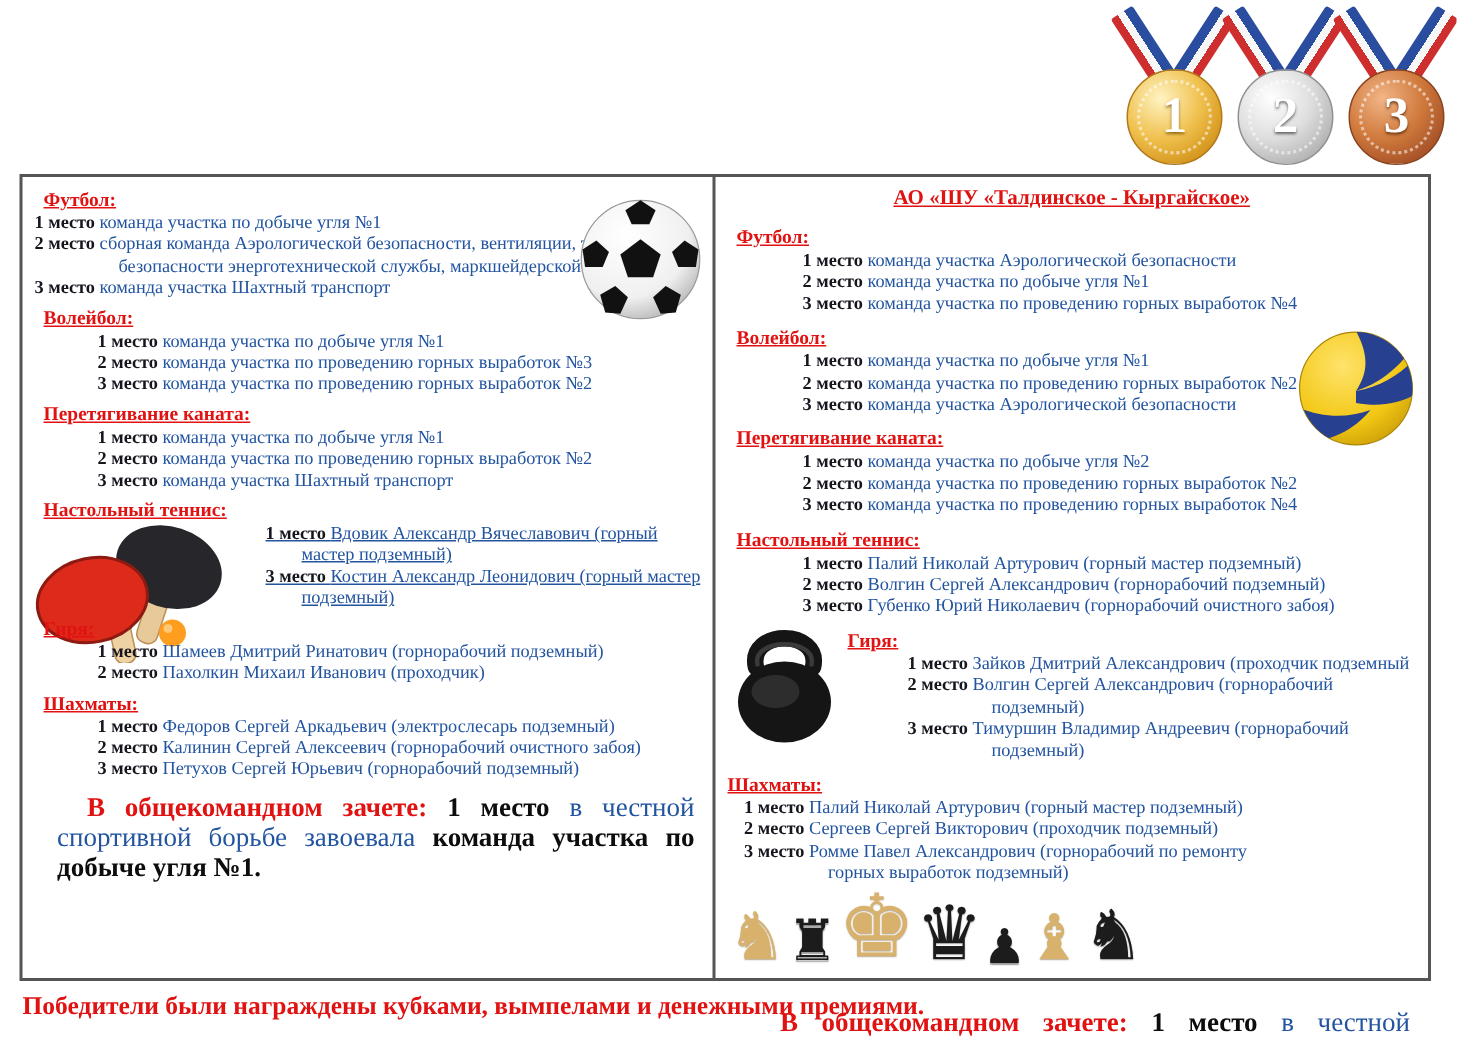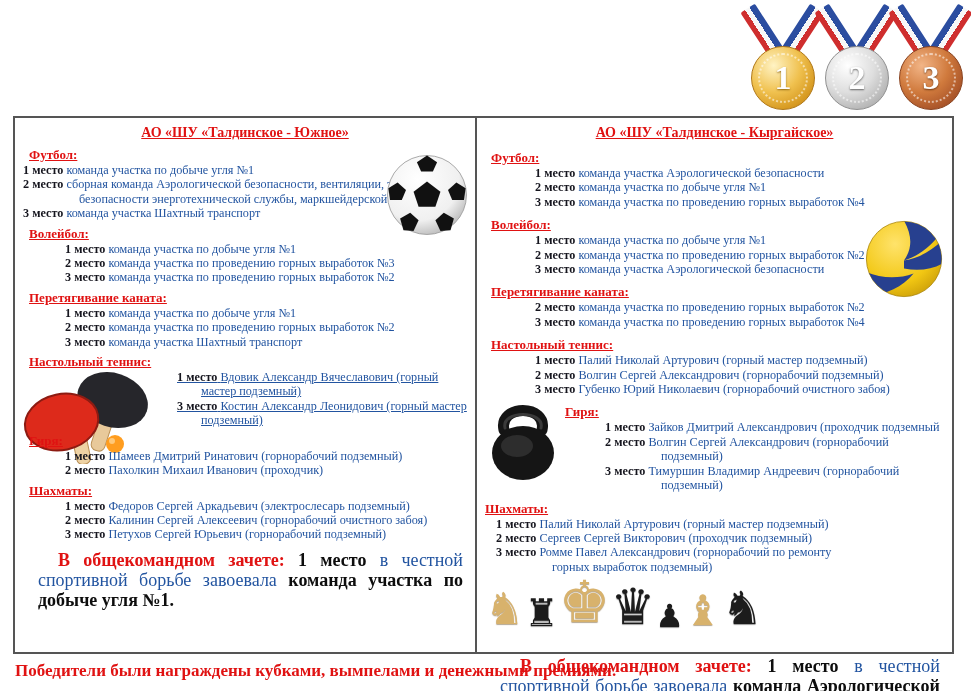--- a/index.html
+++ b/index.html
@@ -80,21 +80,20 @@
   <div class="medal bronze">
     <div class="ribbon l"></div>
     <div class="ribbon r"></div>
     <div class="disc">3</div>
   </div>
 </div>
 
 <div class="board">
 
   <div class="col left">
-    <div class="col-title">АО «ШУ «Талдинское - Южное»</div>
 
     <div class="sec fb-l">
       <div class="sec-h">Футбол:</div>
       <div class="item"><b>1 место</b> <span>команда участка по добыче угля №1</span></div>
       <div class="item"><b>2 место</b> <span>сборная команда Аэрологической безопасности, вентиляции, техники безопасности энерготехнической службы, маркшейдерской службы</span></div>
       <div class="item"><b>3 место</b> <span>команда участка Шахтный транспорт</span></div>
       <svg class="img-abs soccer" width="84" height="84" viewBox="0 0 100 100">
         <defs>
             <radialGradient id="sb" cx="38%" cy="30%" r="75%">
               <stop offset="0%" stop-color="#ffffff"></stop>
@@ -195,20 +194,21 @@
         <g clip-path="url(#vb)">
           <path d="M46 -5 C 60 18, 62 34, 50 52 C 70 46, 90 30, 102 8 L102 -8 Z" fill="#27408f"></path>
           <path d="M50 52 C 74 48, 94 34, 106 16 L106 50 C 92 62, 72 66, 50 62 Z" fill="#27408f"></path>
           <path d="M-6 62 C 16 74, 40 76, 62 68 C 46 88, 20 98, -6 94 Z" fill="#27408f"></path>
         </g>
       </svg>
     </div>
 
     <div class="sec ind43">
       <div class="sec-h">Перетягивание каната:</div>
+      <div class="item"><b>1 место</b> <span>команда участка по добыче угля №2</span></div>
       <div class="item"><b>2 место</b> <span>команда участка по проведению горных выработок №2</span></div>
       <div class="item"><b>3 место</b> <span>команда участка по проведению горных выработок №4</span></div>
     </div>
 
     <div class="sec ind43">
       <div class="sec-h">Настольный теннис:</div>
       <div class="item"><b>1 место</b> <span>Палий Николай Артурович (горный мастер подземный)</span></div>
       <div class="item"><b>2 место</b> <span>Волгин Сергей Александрович (горнорабочий подземный)</span></div>
       <div class="item"><b>3 место</b> <span>Губенко Юрий Николаевич (горнорабочий очистного забоя)</span></div>
     </div>

